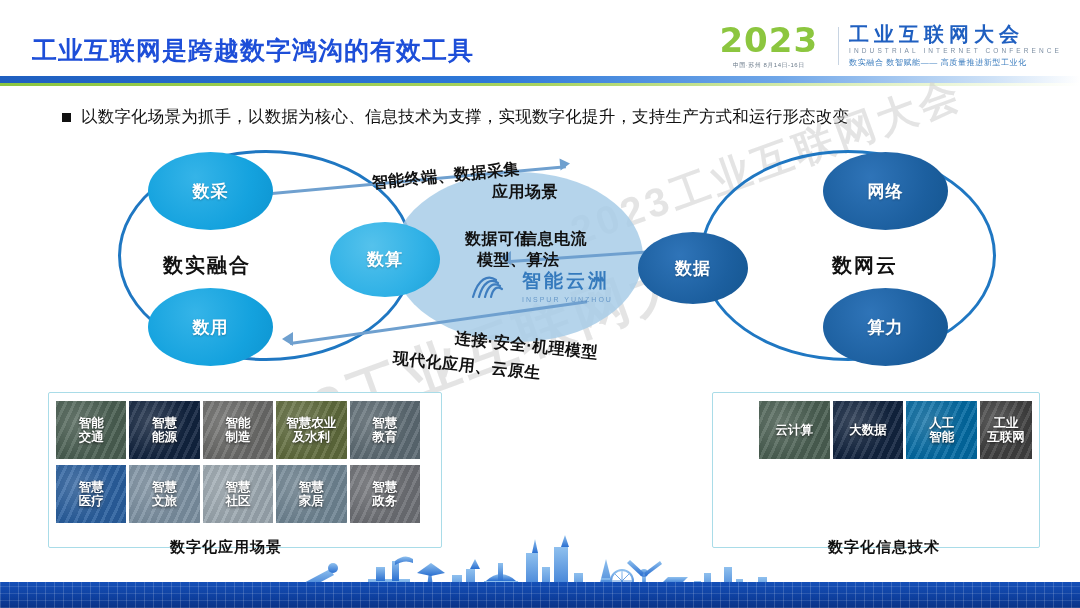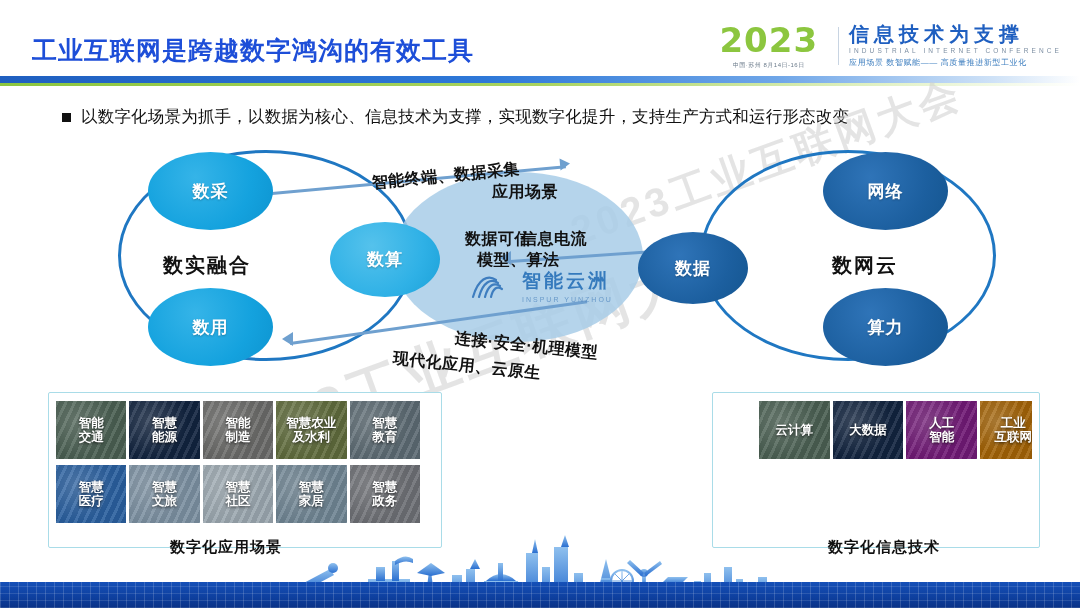--- a/index.html
+++ b/index.html
@@ -132,23 +132,23 @@
     <div class="rule-blue"></div>
     <div class="rule-green"></div>
 
     <div class="logo">
       <div class="logo-year-wrap">
         <div class="logo-year">2023</div>
         <div class="logo-year-sub">中国·苏州  8月14日-16日</div>
       </div>
       <div class="logo-div"></div>
       <div class="logo-text-wrap">
-        <div class="logo-cn">信息技术为支撑</div>
+        <div class="logo-cn">工业互联网大会</div>
         <div class="logo-en">INDUSTRIAL INTERNET CONFERENCE</div>
-        <div class="logo-tag">应用场景  数智赋能—— 高质量推进新型工业化</div>
+        <div class="logo-tag">数实融合  数智赋能—— 高质量推进新型工业化</div>
       </div>
     </div>
   </div>
 
   <div class="bullet-row">
     <div class="bullet-mark"></div>
     <div class="bullet-text">以数字化场景为抓手，以数据为核心、信息技术为支撑，实现数字化提升，支持生产方式和运行形态改变</div>
   </div>
 
   <div class="diagram">
@@ -280,26 +280,26 @@
   <div class="panel" style="left:712px;top:392px;width:312px;height:138px;padding:8px 7px;">
     <div class="panel-row" style="height:58px;margin-bottom:6px;padding-left:39px;">
         <div class="tile" style="width: 72.25px; height: 100%; background: rgb(74, 95, 82);">
           <div style="position: absolute; inset: 0px; opacity: 0.55; background-image: repeating-linear-gradient(115deg, rgba(255, 255, 255, 0.18) 0px, rgba(255, 255, 255, 0.18) 3px, rgba(0, 0, 0, 0.12) 3px, rgba(0, 0, 0, 0.12) 8px), radial-gradient(circle at 30% 35%, rgba(255, 255, 255, 0.35), transparent 60%);"></div>
           <div class="tile-label" style="font-size: 12.5px; white-space: pre-line;">云计算</div>
         </div>
         <div class="tile" style="width: 72.25px; height: 100%; background: rgb(18, 36, 63);">
           <div style="position: absolute; inset: 0px; opacity: 0.55; background-image: repeating-linear-gradient(115deg, rgba(255, 255, 255, 0.18) 0px, rgba(255, 255, 255, 0.18) 3px, rgba(0, 0, 0, 0.12) 3px, rgba(0, 0, 0, 0.12) 8px), radial-gradient(circle at 30% 35%, rgba(255, 255, 255, 0.35), transparent 60%);"></div>
           <div class="tile-label" style="font-size: 12.5px; white-space: pre-line;">大数据</div>
         </div>
-        <div class="tile" style="width: 72.25px; height: 100%; background: #701a75;">
+        <div class="tile" style="width: 72.25px; height: 100%; background: #0369a1;">
           <div style="position: absolute; inset: 0px; opacity: 0.55; background-image: repeating-linear-gradient(115deg, rgba(255, 255, 255, 0.18) 0px, rgba(255, 255, 255, 0.18) 3px, rgba(0, 0, 0, 0.12) 3px, rgba(0, 0, 0, 0.12) 8px), radial-gradient(circle at 30% 35%, rgba(255, 255, 255, 0.35), transparent 60%);"></div>
           <div class="tile-label" style="font-size: 12.5px; white-space: pre-line;">人工
 智能</div>
         </div>
-        <div class="tile" style="width: 53px; height: 100%; background: #a16207; justify-content: flex-end;">
+        <div class="tile" style="width: 53px; height: 100%; background: #404040;">
           <div style="position: absolute; inset: 0px; opacity: 0.55; background-image: repeating-linear-gradient(115deg, rgba(255, 255, 255, 0.18) 0px, rgba(255, 255, 255, 0.18) 3px, rgba(0, 0, 0, 0.12) 3px, rgba(0, 0, 0, 0.12) 8px), radial-gradient(circle at 30% 35%, rgba(255, 255, 255, 0.35), transparent 60%);"></div>
           <div class="tile-label" style="font-size: 12.5px; white-space: pre-line;">工业
 互联网</div>
         </div>
       </div>
   </div>
   <div class="caption" style="left:828px;top:538px;">数字化信息技术</div>
 
   <div class="footer">
     <svg width="1080" height="75" viewBox="0 0 1080 75">

